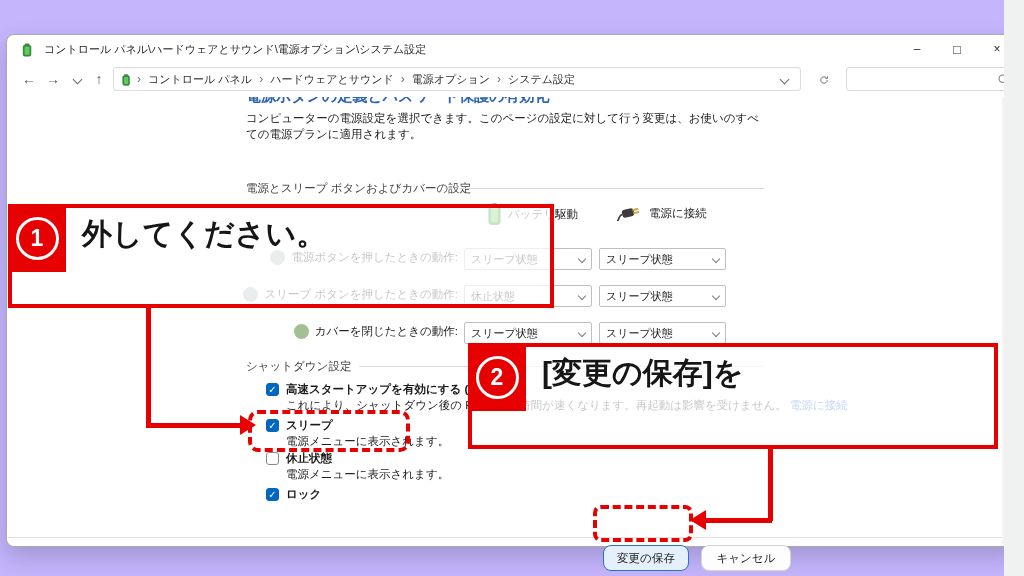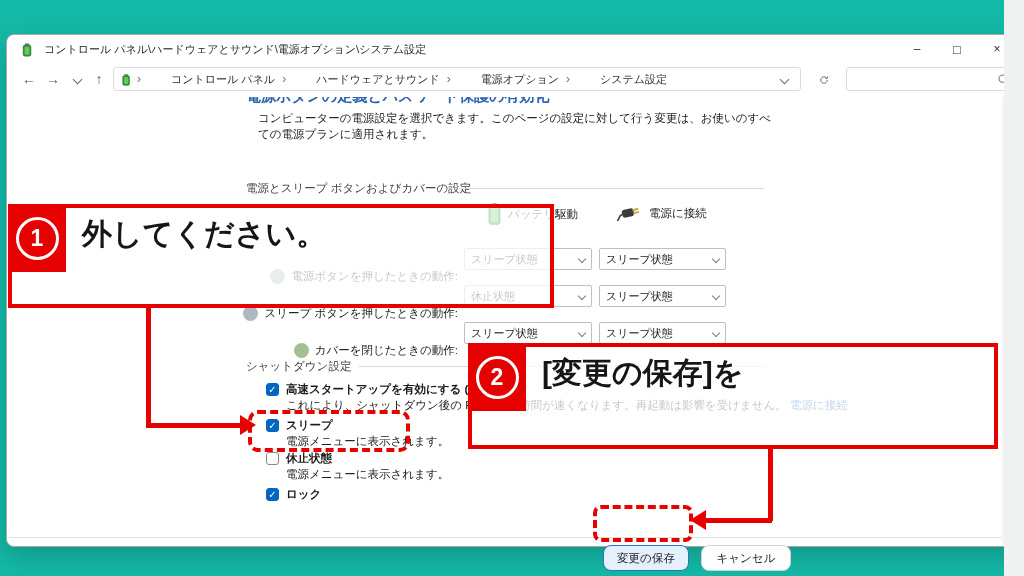--- a/index.html
+++ b/index.html
@@ -1,55 +1,55 @@
 <!DOCTYPE html>
 <html><head>
 <meta charset="utf-8">
 <style>
   html,body{margin:0;padding:0;}
   body{font-family:"Liberation Sans","DejaVu Sans",sans-serif;background:#f0f1f1;}
-  #stage{position:relative;width:1004px;height:576px;overflow:hidden;background:#14b8a6;}
+  #stage{position:relative;width:1004px;height:576px;overflow:hidden;background:#c4b5fd;}
 
   
   .win{position:absolute;left:6px;top:34px;width:1012px;height:511px;background:#fff;
        border:1px solid #a9a9a9;border-radius:8px;box-shadow:0 10px 24px rgba(0,0,0,.18);}
   .titlebar{position:absolute;left:0;top:0;width:100%;height:28px;display:flex;align-items:center;}
   .title-icon{margin-left:13px;display:inline-flex;}
   .win-title{margin-left:9px;font-size:11px;color:#1f1f1f;}
   .winctrls{position:absolute;right:2px;top:0;height:28px;display:flex;}
   .wc{width:40px;height:28px;border:0;background:transparent;font-size:12px;color:#333;
       display:flex;align-items:center;justify-content:center;font-family:inherit;}
   .wc.max span{font-size:13px;line-height:1;}
 
   
   .toolbar{position:absolute;left:0;top:28px;width:100%;height:34px;border-bottom:1px solid #ececec;}
   .navbtn{position:absolute;top:4px;width:24px;height:24px;border:0;background:transparent;
           font-size:14px;color:#5a5a5a;display:flex;align-items:center;justify-content:center;font-family:inherit;}
   .chev{display:inline-block;width:6px;height:6px;border-right:1.4px solid #6b6b6b;border-bottom:1.4px solid #6b6b6b;transform:rotate(45deg);}
   .crumbbox{position:absolute;left:106px;top:4px;width:688px;height:24px;border:1px solid #dcdcdc;border-radius:3px;
             background:#fff;display:flex;align-items:center;font-size:11px;color:#2c2c2c;padding:0 6px;box-sizing:border-box;}
-  .crumb{padding:0 3px;white-space:nowrap;margin-left:23px;}
+  .crumb{padding:0 3px;white-space:nowrap;}
   .csep{color:#707070;padding:0 4px;font-size:12px;}
   .crumb-chev{margin-left:auto;margin-right:6px;}
   .refresh{position:absolute;left:806px;top:6px;width:22px;height:22px;border:0;background:transparent;display:flex;align-items:center;justify-content:center;}
   .searchbox{position:absolute;left:839px;top:4px;width:171px;height:24px;border:1px solid #d9d9d9;border-radius:3px;
              background:#fff;display:flex;align-items:center;box-sizing:border-box;padding:0 6px;}
   .searchbox input{border:0;outline:none;flex:1;font-size:11px;font-family:inherit;background:transparent;min-width:0;}
 
   
   .content{position:absolute;left:0;top:62px;width:100%;height:449px;background:#fff;border-radius:0 0 8px 8px;}
   .clipped-head{position:absolute;left:239px;top:0;width:420px;height:10px;overflow:hidden;}
   .clipped-head span{display:block;margin-top:-10px;font-size:15px;font-weight:bold;color:#2d64b0;}
-  .intro{position:absolute;left:251px;top:13px;width:520px;font-size:11.5px;line-height:16px;color:#1b1b1b;}
+  .intro{position:absolute;left:239px;top:13px;width:520px;font-size:11.5px;line-height:16px;color:#1b1b1b;}
   .sec-label{position:absolute;font-size:11.5px;color:#3f3f3f;white-space:nowrap;}
   .sec-line{position:absolute;height:1px;background:#d9d9d9;}
   .colhead{position:absolute;display:flex;align-items:center;gap:7px;font-size:11.5px;color:#1b1b1b;}
 
   .rowlabel{position:absolute;left:239px;width:212px;display:flex;justify-content:flex-end;align-items:center;gap:6px;
-            font-size:11.5px;color:#1b1b1b;white-space:nowrap;margin-top:19px;}
+            font-size:11.5px;color:#1b1b1b;white-space:nowrap;}
   .ricon{width:15px;height:15px;border-radius:50%;flex:0 0 auto;}
   .dd{position:absolute;height:22px;border:1px solid #bfbfbf;border-radius:2px;background:#fff;
       display:flex;align-items:center;font-size:11px;color:#1b1b1b;padding:0 6px;box-sizing:border-box;}
   .dd .chev{margin-left:auto;width:5px;height:5px;border-color:#7a7a7a;}
 
   .cbx{position:absolute;left:259px;width:13px;height:13px;border-radius:3px;box-sizing:border-box;
        display:flex;align-items:center;justify-content:center;font-size:10px;color:#fff;}
   .cbx[data-state="checked"]{background:#0067c0;border:1px solid #0067c0;}
   .cbx[data-state="checked"]::after{content:"✓";}
   .cbx[data-state="unchecked"]{background:#fff;border:1px solid #8a8a8a;}

